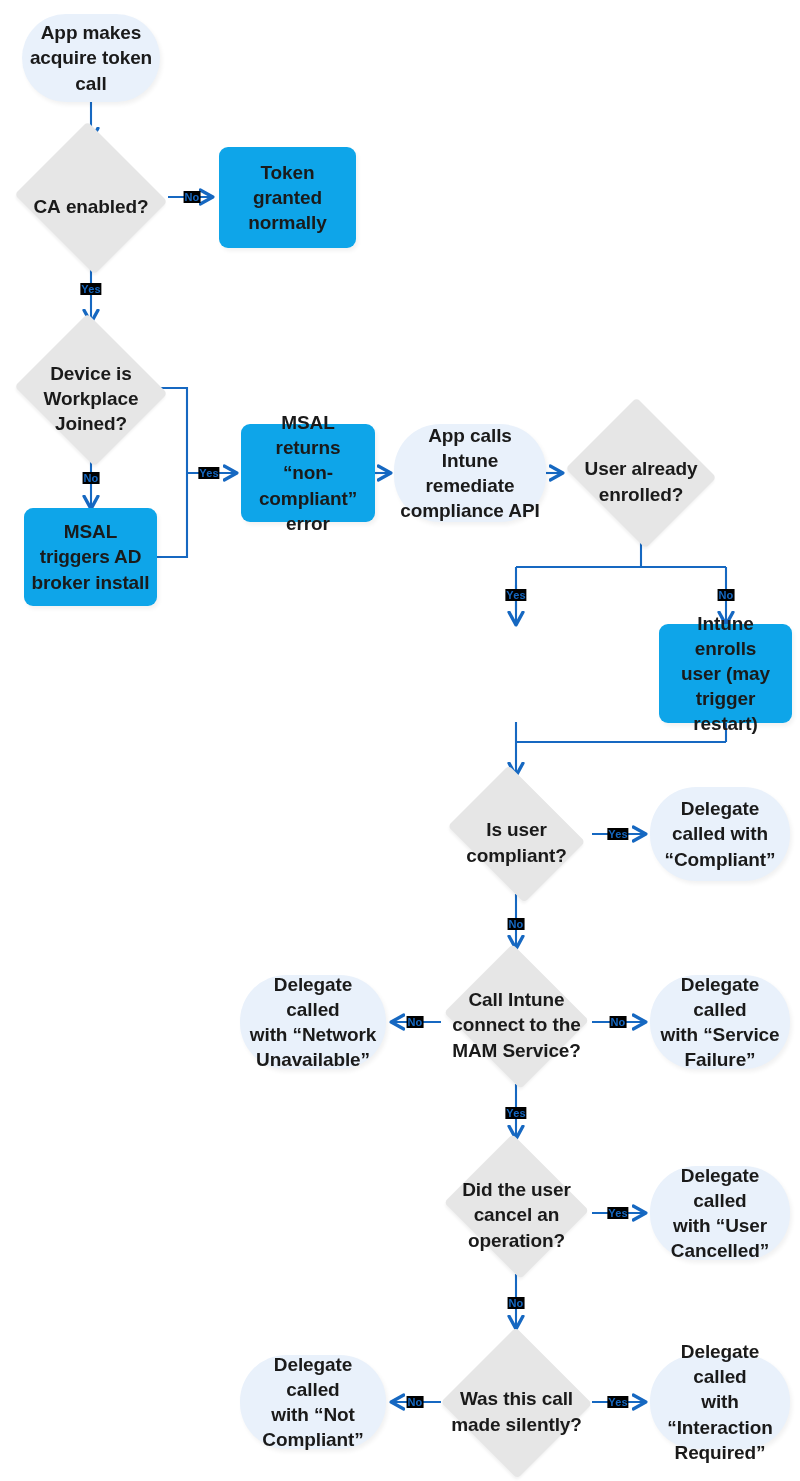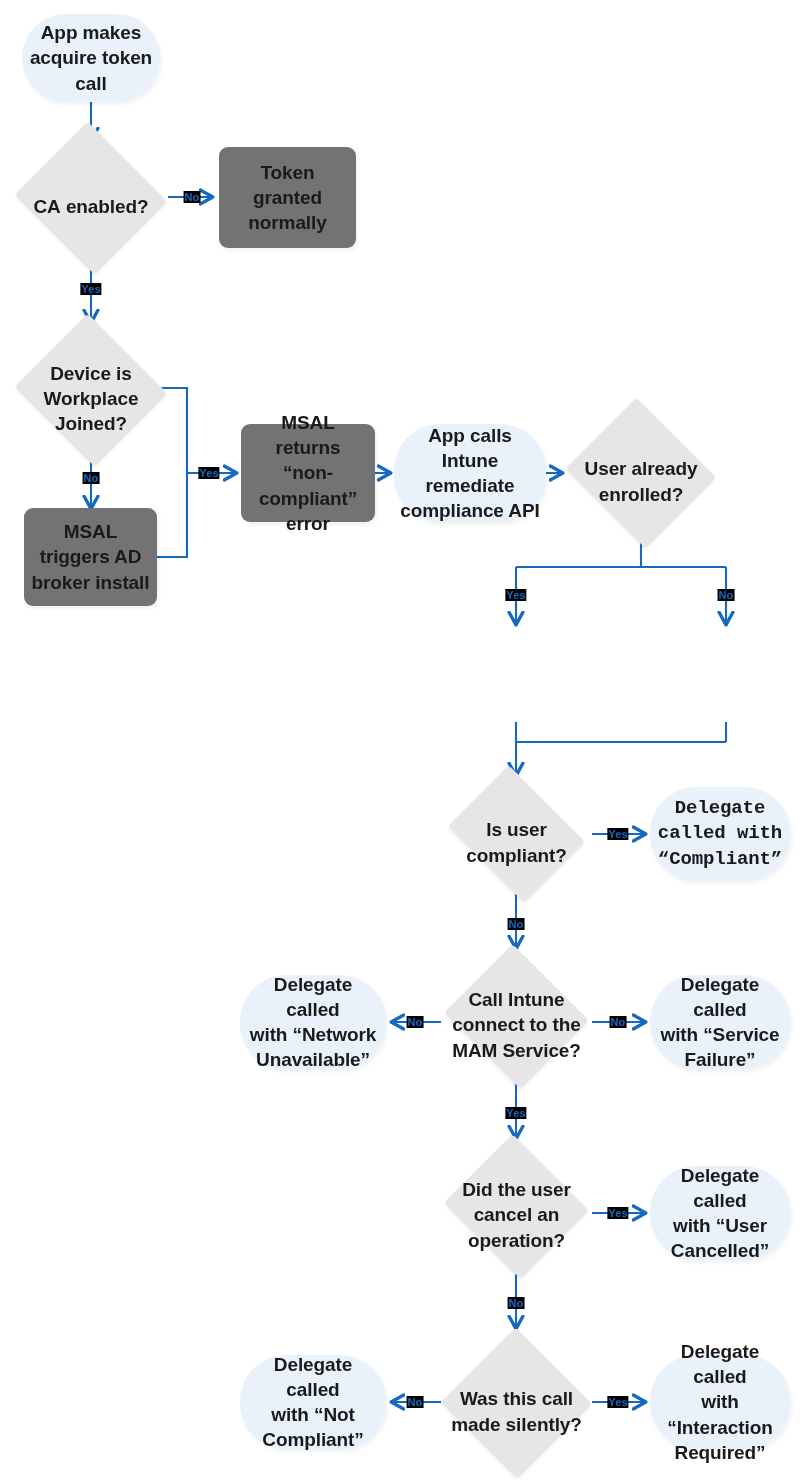--- a/index.html
+++ b/index.html
@@ -45,21 +45,21 @@
     white-space: pre-line;
   }
   
   .n-pill {
     background: #e9f1fb;
     border-radius: 46px;
     box-shadow: 2px 3px 4px rgba(0,0,0,0.055);
   }
   
   .n-box {
-    background: #737373;
+    background: #0ea5e9;
     border-radius: 9px;
     box-shadow: 2px 3px 4px rgba(0,0,0,0.055);
   }
   
   .n-diamond {
     background: transparent;
   }
   .n-diamond .dshape {
     position: absolute;
     left: 0; top: 0;
@@ -189,28 +189,33 @@
 enrolled?</span>
   </div>
 
   <div class="node n-pill" style="left:394px; top:424px; width:152px; height:98px;">
     <span class="lbl">App calls Intune
 remediate
 compliance API</span>
   </div>
 
 
+  <div class="node n-box" style="left:659px; top:624px; width:133px; height:99px;">
+    <span class="lbl">Intune enrolls
+user (may
+trigger restart)</span>
+  </div>
 
   <div class="node n-diamond" style="left:440px; top:773px; width:153px; height:122px;">
     <span class="dshape"></span>
     <span class="lbl">Is user
 compliant?</span>
   </div>
 
-  <div class="node n-pill" style="left:650px; top:787px; width:140px; height:94px;font-family:Liberation Mono, monospace;">
+  <div class="node n-pill" style="left:650px; top:787px; width:140px; height:94px;">
     <span class="lbl">Delegate
 called with
 “Compliant”</span>
   </div>
 
   <div class="node n-diamond" style="left:440px; top:948px; width:153px; height:137px;">
     <span class="dshape"></span>
     <span class="lbl">Call Intune
 connect to the
 MAM Service?</span>

